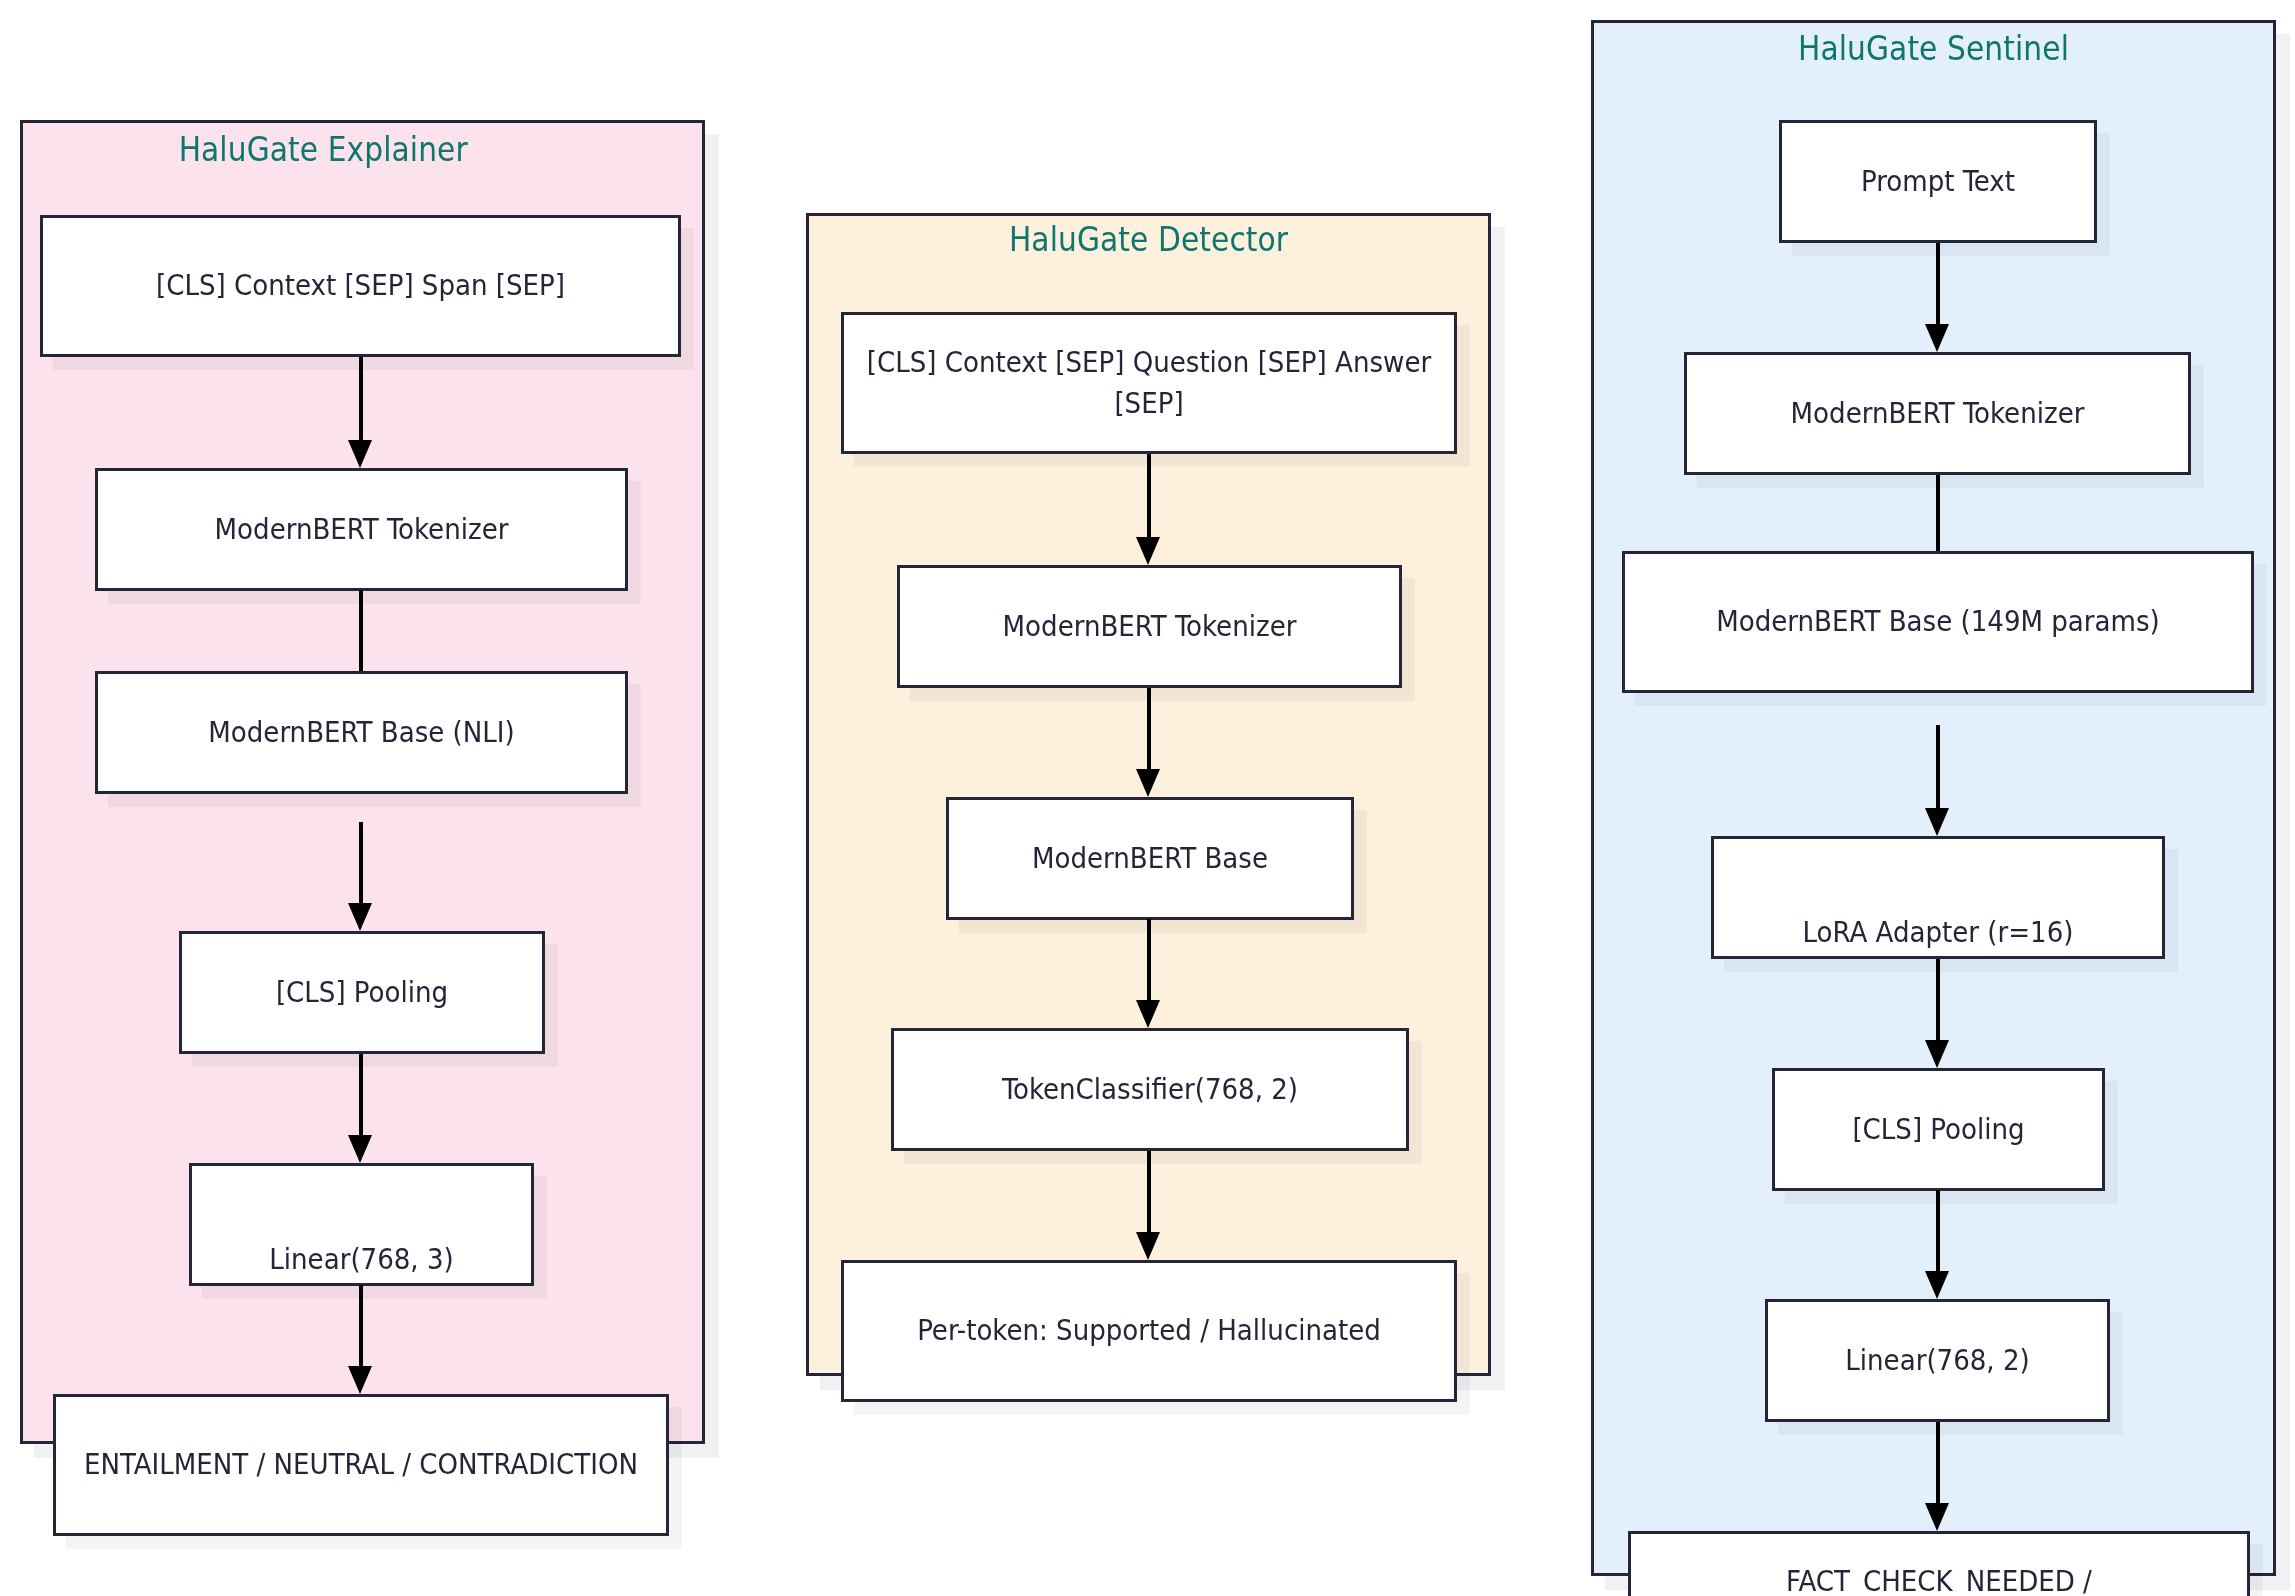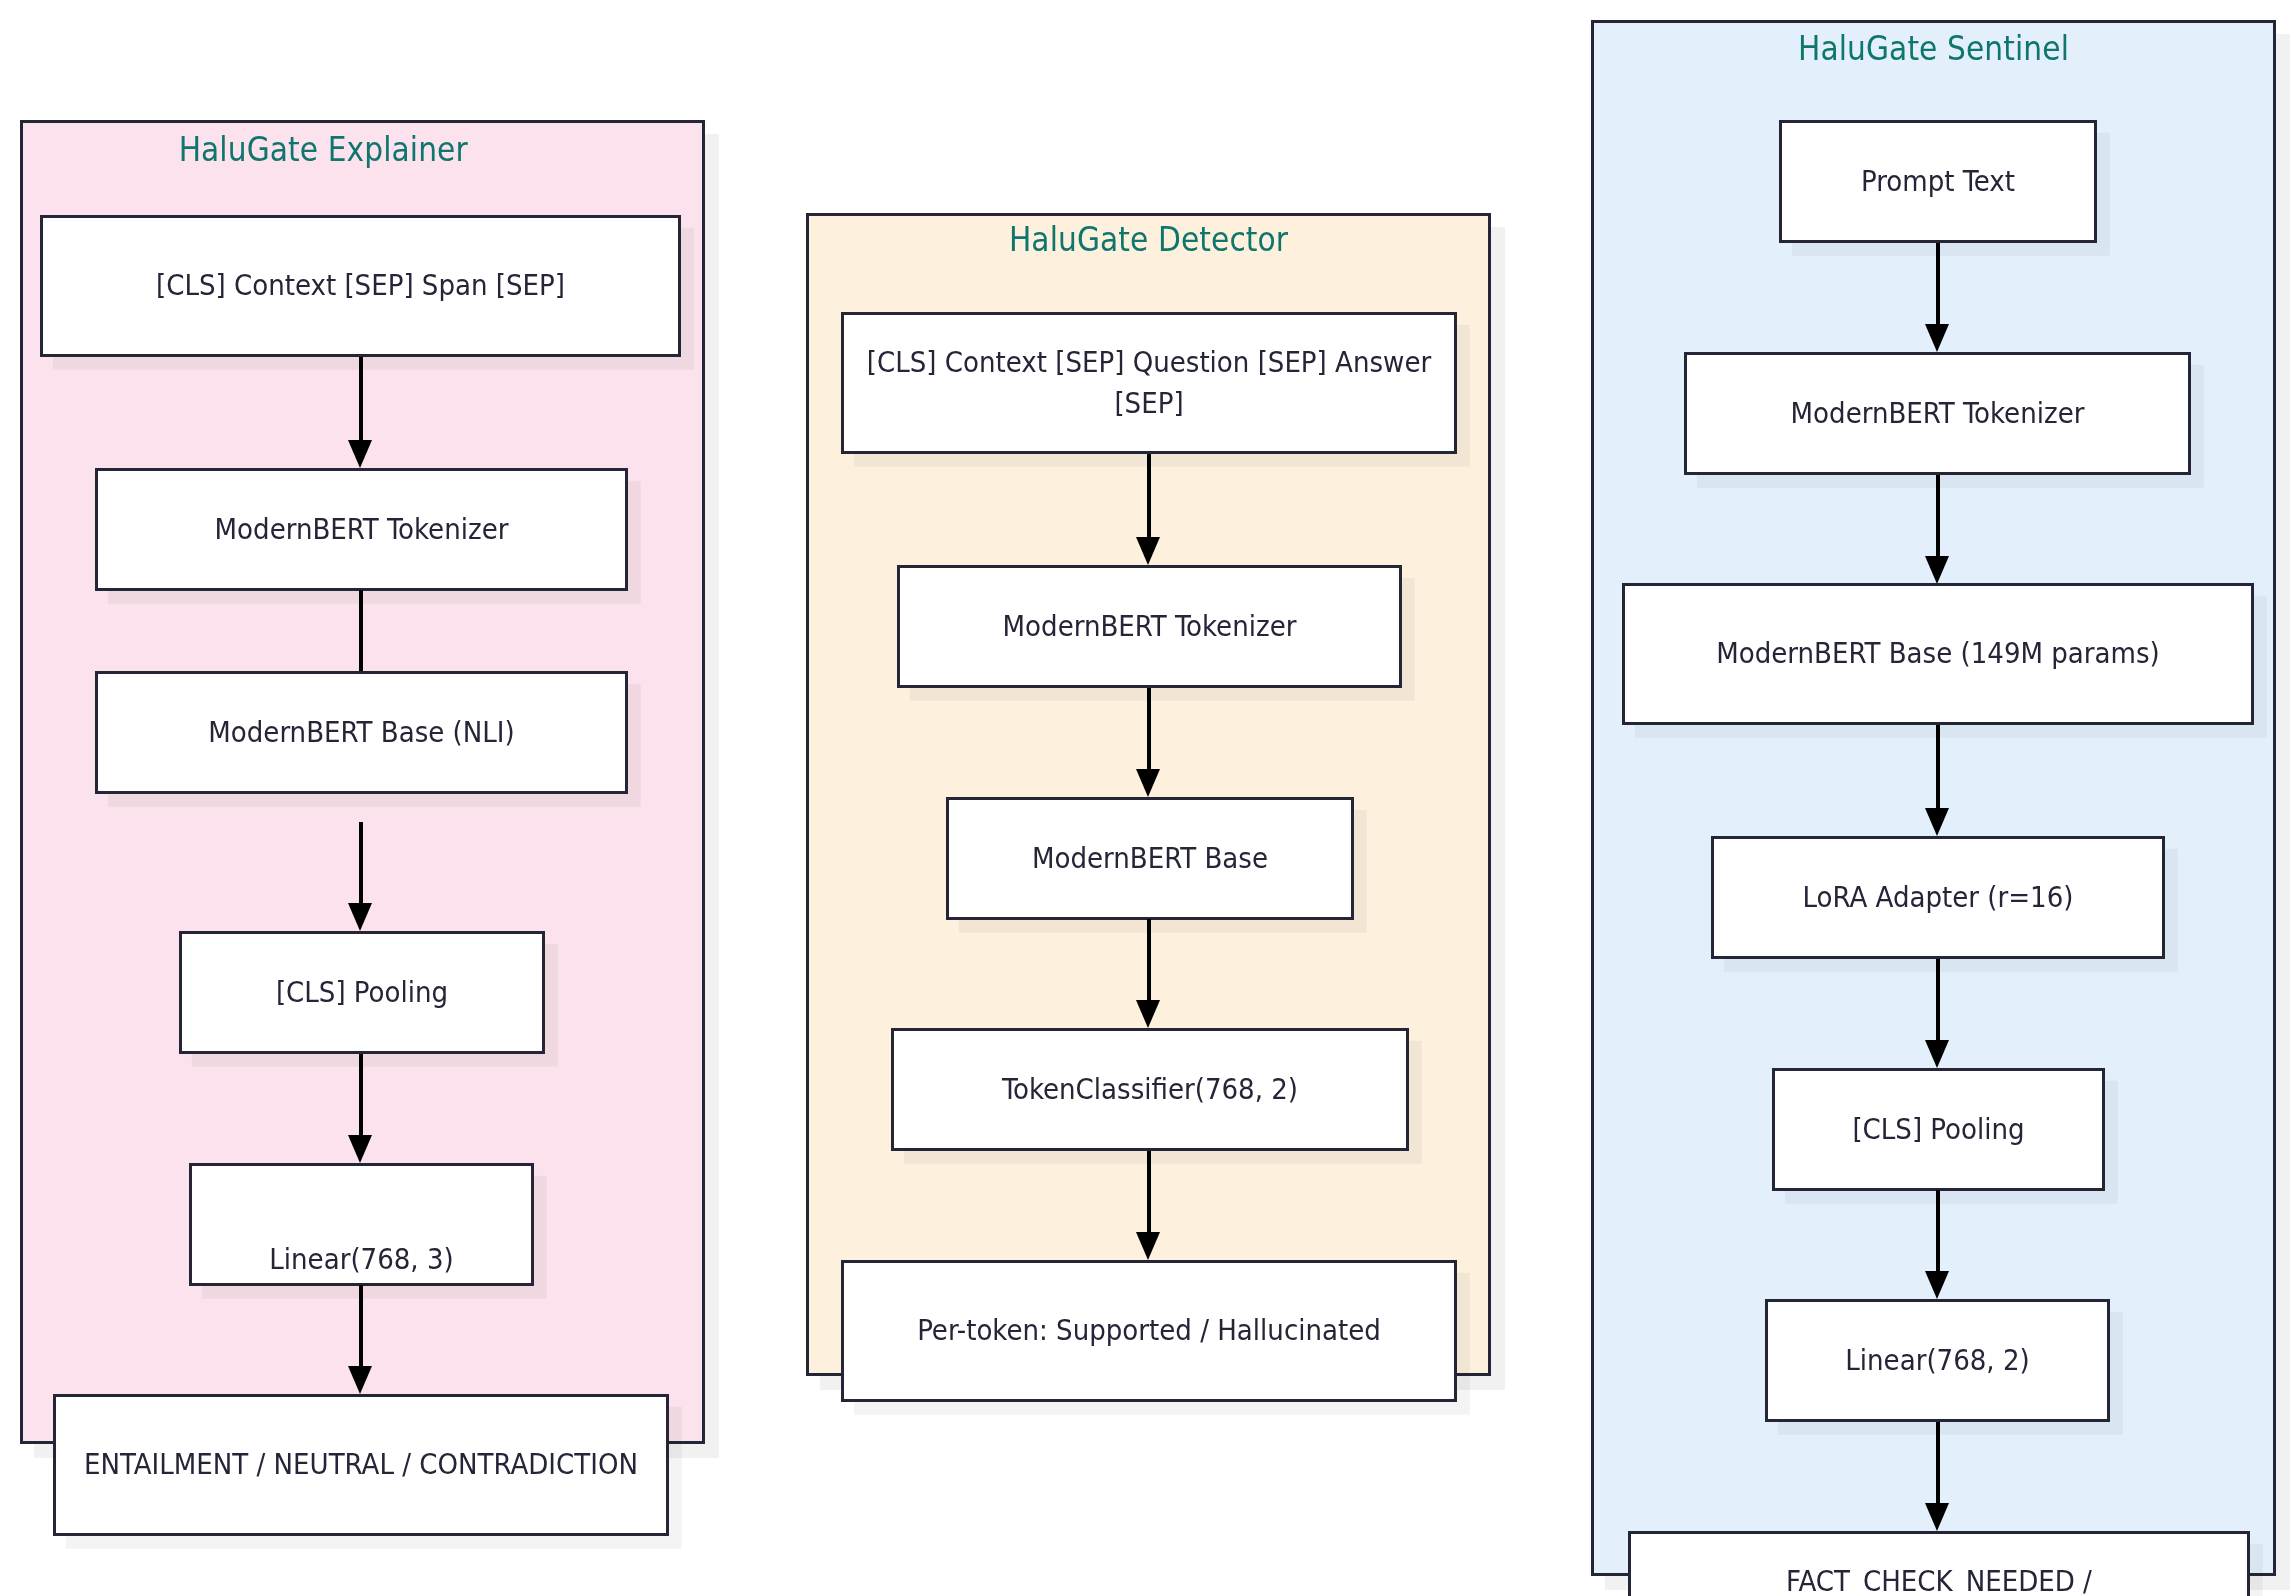--- a/index.html
+++ b/index.html
@@ -198,29 +198,29 @@
 </div>
 
 <div class="node" style="left:1684px; top:352px;  width:507px; height:123px;">
   <span class="lbl">ModernBERT Tokenizer</span>
 </div>
 <div class="arrow" style="left:1938px; top:475px; height:109px;">
   <div class="shaft" style="height:81px;"></div>
     <div class="head"></div>
 </div>
 
-<div class="node" style="left:1622px; top:583px; width:632px; height:142px;">
+<div class="node" style="left:1622px; top:551px; width:632px; height:142px;">
   <span class="lbl">ModernBERT Base (149M params)</span>
 </div>
 <div class="arrow" style="left:1938px; top:725px; height:111px;">
   <div class="shaft" style="height:83px;"></div>
     <div class="head"></div>
 </div>
 
-<div class="node" style="left:1711px; top:836px; width:454px; height:123px;">
+<div class="node" style="left:1711px; top:836px; width:454px; height:123px;align-items:flex-end;">
   <span class="lbl">LoRA Adapter (r=16)</span>
 </div>
 <div class="arrow" style="left:1938px; top:959px; height:109px;">
   <div class="shaft" style="height:81px;"></div>
     <div class="head"></div>
 </div>
 
 <div class="node" style="left:1772px; top:1068px; width:333px; height:123px;">
   <span class="lbl">[CLS] Pooling</span>
 </div>

